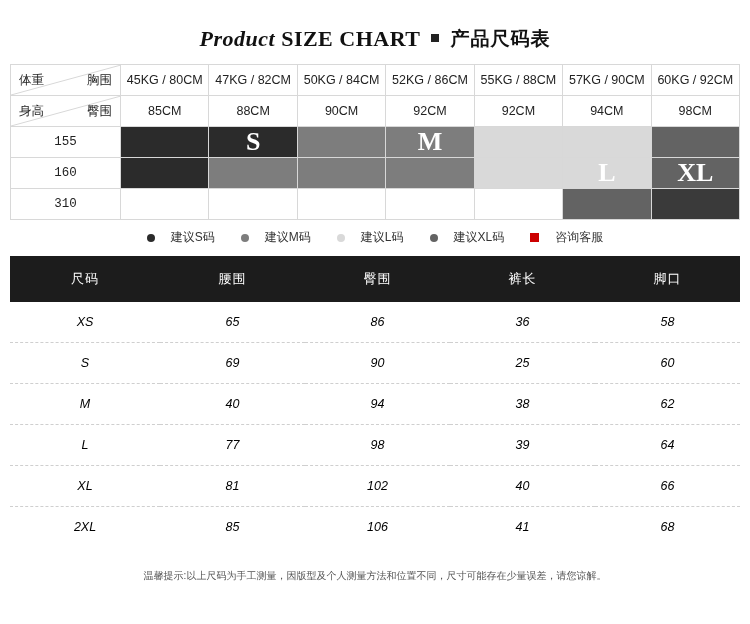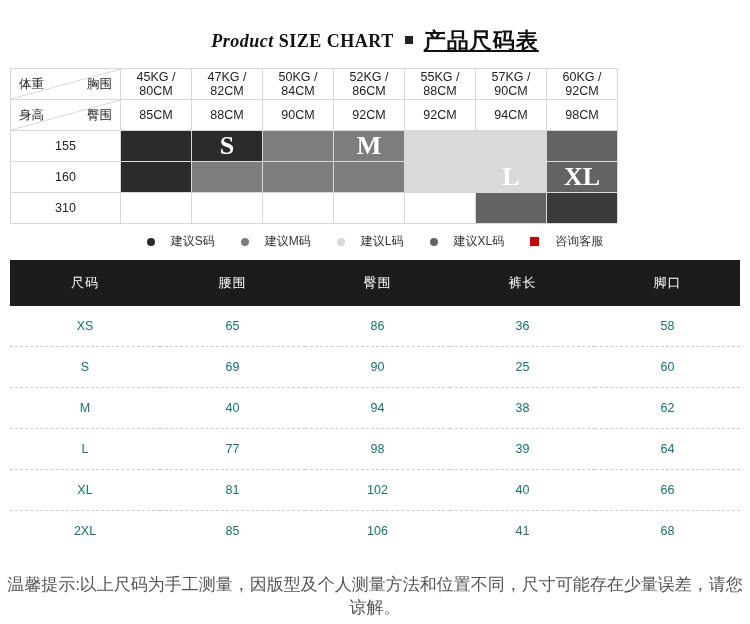--- a/index.html
+++ b/index.html
@@ -24,51 +24,50 @@
   
   .header {
     display: flex;
     align-items: center;
     justify-content: center;
     padding-top: 26px;
     padding-bottom: 12px;
   }
   .header-en {
     font-family: "Liberation Serif", serif;
-    font-size: 18px;
+    font-size: 22px;
     font-weight: bold;
     font-style: italic;
     letter-spacing: 0.5px;
     color: #111;
   }
   .header-en .small-caps {
     font-style: normal;
   }
   .header-sq {
     display: inline-block;
     width: 8px;
     height: 8px;
     background: #222;
     margin: 0 11px 3px 11px;
   }
   .header-cn {
-    font-size: 22px;
+    font-size: 19px;
     font-weight: bold;
     color: #111;
     letter-spacing: 1px;
-    text-decoration: underline;
   }
 
   
   .matrix-wrap {
     padding: 0 10px;
   }
   table.matrix {
     border-collapse: collapse;
-    width: 608px;
+    width: 730px;
     table-layout: fixed;
     font-size: 12px;
   }
   table.matrix td {
     border: 1px solid #d8d8d8;
     height: 30px;
     text-align: center;
     vertical-align: middle;
     color: #333;
     padding: 0;
@@ -95,20 +94,21 @@
     right: 8px;
     top: 50%;
     transform: translateY(-50%);
   }
   .split-cell .diag {
     position: absolute;
     left: 0; top: 0; right: 0; bottom: 0;
   }
   td.h-row {
     height: 29px;
+    font-family: Liberation Mono, monospace;
   }
   .size-letter {
     font-family: "Liberation Serif", serif;
     font-size: 26px;
     font-weight: bold;
     color: #ffffff;
     line-height: 1;
   }
 
   
@@ -162,33 +162,34 @@
     color: #ffffff;
     height: 44px;
     text-align: center;
     font-size: 13px;
     letter-spacing: 1px;
     margin-left: 36px;
   }
   table.sizes tbody td {
     height: 38px;
     text-align: center;
-    color: #0f766e;
+    color: #000000;
     border-bottom: 1px dashed #cfcfcf;
+    font-style: italic;
   }
   table.sizes tbody tr:last-child td {
     border-bottom: none;
   }
   .col-0 { width: 150px; }
   .col-n { width: 145px; }
 
   
   .note {
     text-align: center;
-    font-size: 17px;
+    font-size: 10px;
     color: #555;
     padding-top: 22px;
   }
 </style>
 </head>
 <body>
 
 <div class="page">
 
   <div class="header">

